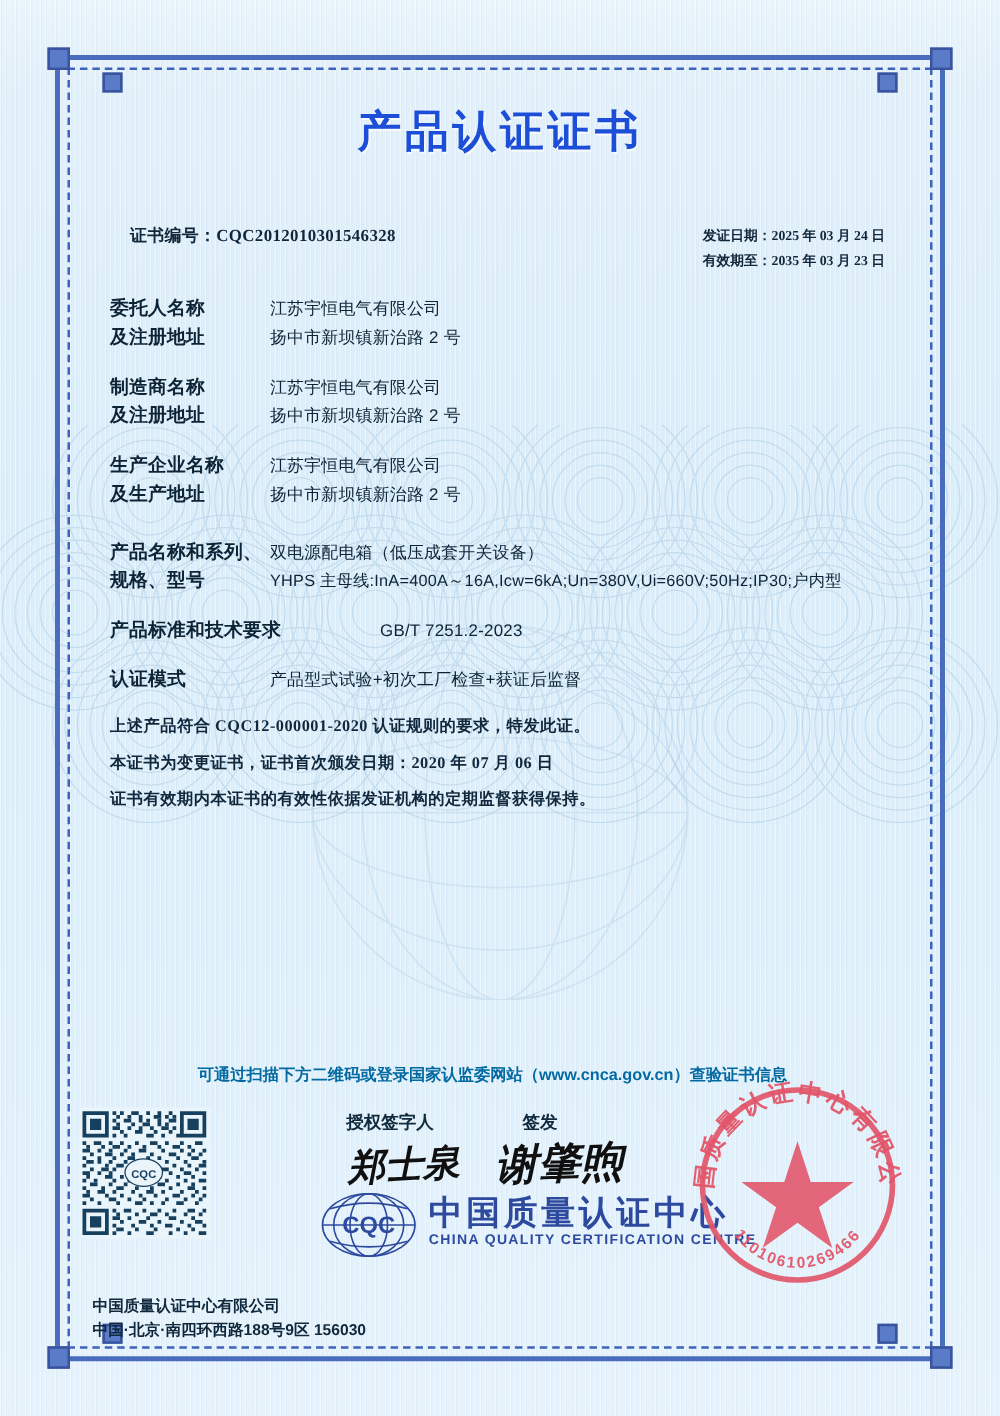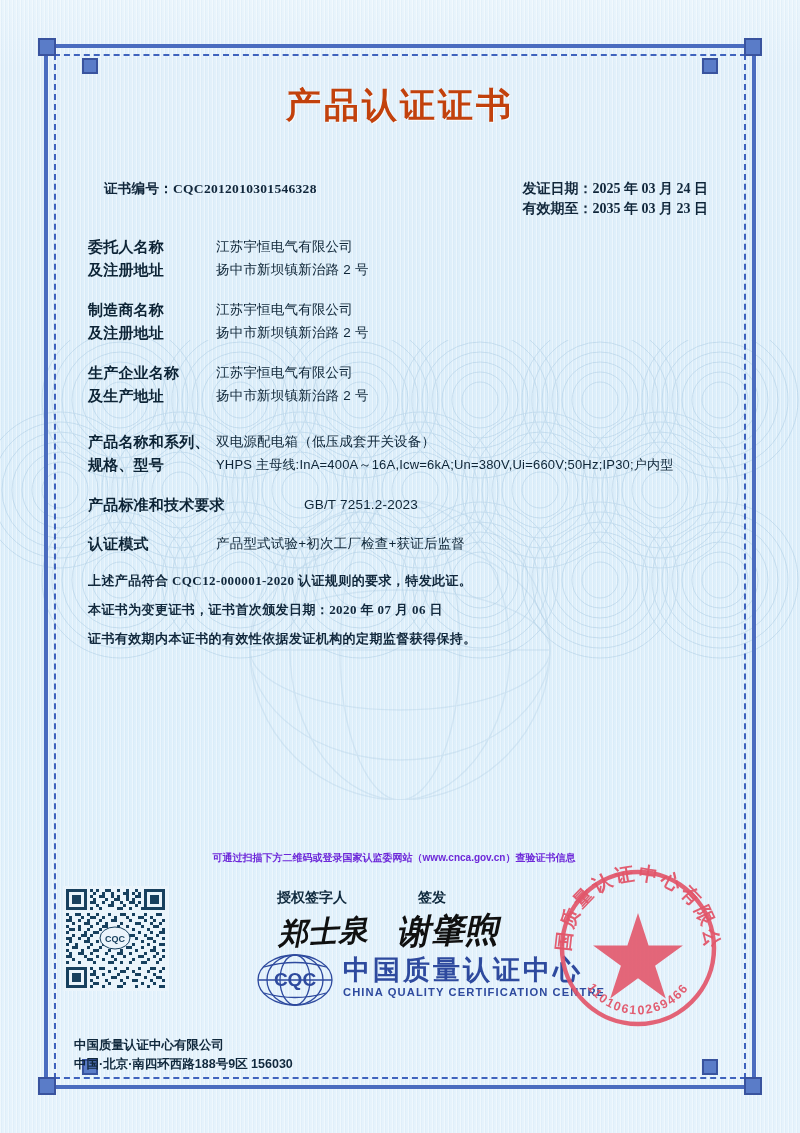--- a/index.html
+++ b/index.html
@@ -51,37 +51,37 @@
     background:#5a7cc8;border:2px solid #39539e;box-sizing:border-box;
   }
   .sq-a{width:18px;height:18px;}
 
   
   #content{position:absolute;left:0;top:0;width:800px;height:1133px;}
 
   .title{
     position:absolute;left:0;right:0;top:82px;text-align:center;
     font-size:35px;font-weight:bold;letter-spacing:3px;
-    color:#c2410c;
+    color:#1d4ed8;
     text-shadow:1px 1px 0 rgba(255,255,255,.7);
   }
   .subtitle{
     position:absolute;left:0;right:0;top:126px;text-align:center;
     font-size:24px;letter-spacing:2px;color:#17354e;
   }
 
   .certno{
     position:absolute;left:104px;top:180px;
     font-family:"Liberation Serif","DejaVu Serif",serif;
     font-size:13.5px;color:#10263a;font-weight:bold;letter-spacing:.3px;
   }
   .dates{
     position:absolute;right:92px;top:179px;text-align:center;
     font-family:"Liberation Serif","DejaVu Serif",serif;
-    font-size:14px;color:#10263a;font-weight:bold;line-height:20px;
+    font-size:11px;color:#10263a;font-weight:bold;line-height:20px;
   }
   .dates div{white-space:nowrap;}
 
   .field{position:absolute;left:88px;width:640px;}
   .f-label{
     position:absolute;left:0;top:0;width:130px;
     font-size:15px;font-weight:bold;color:#0d2436;line-height:23px;
     letter-spacing:.2px;
   }
   .f-label div{white-space:nowrap;}
@@ -93,21 +93,21 @@
   .f-label.wide{width:160px;}
 
   .decl{
     position:absolute;left:88px;width:620px;
     font-family:"Liberation Serif","DejaVu Serif",serif;
     font-size:13px;font-weight:bold;color:#11283c;letter-spacing:.4px;
   }
 
   .verify{
     position:absolute;left:0;right:12px;top:851px;text-align:center;
-    font-size:10px;color:#6d28d9;font-weight:bold;
+    font-size:13px;color:#0369a1;font-weight:bold;
   }
 
   
   .sig-label{
     position:absolute;font-size:14px;font-weight:bold;color:#102a3e;
   }
   .sig-hand{
     position:absolute;
     font-family:"DejaVu Serif",serif;
     color:#101010;font-weight:bold;

